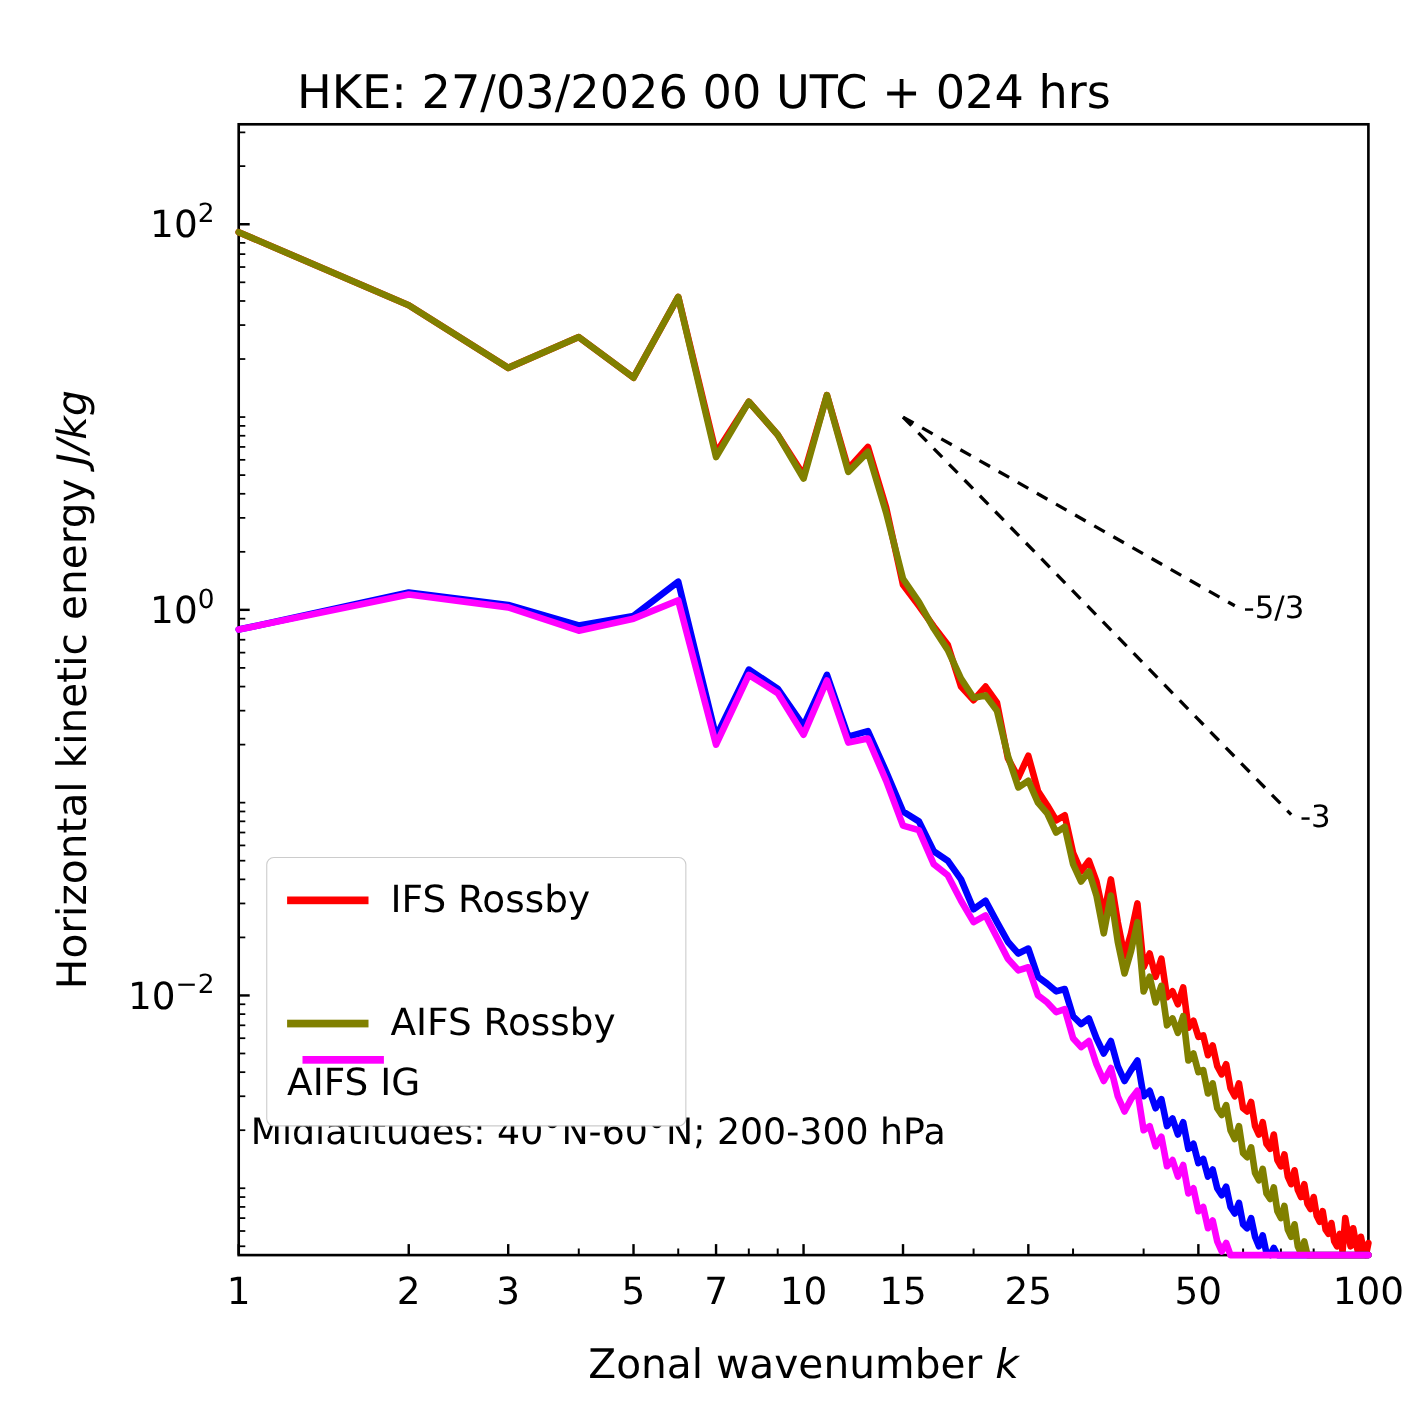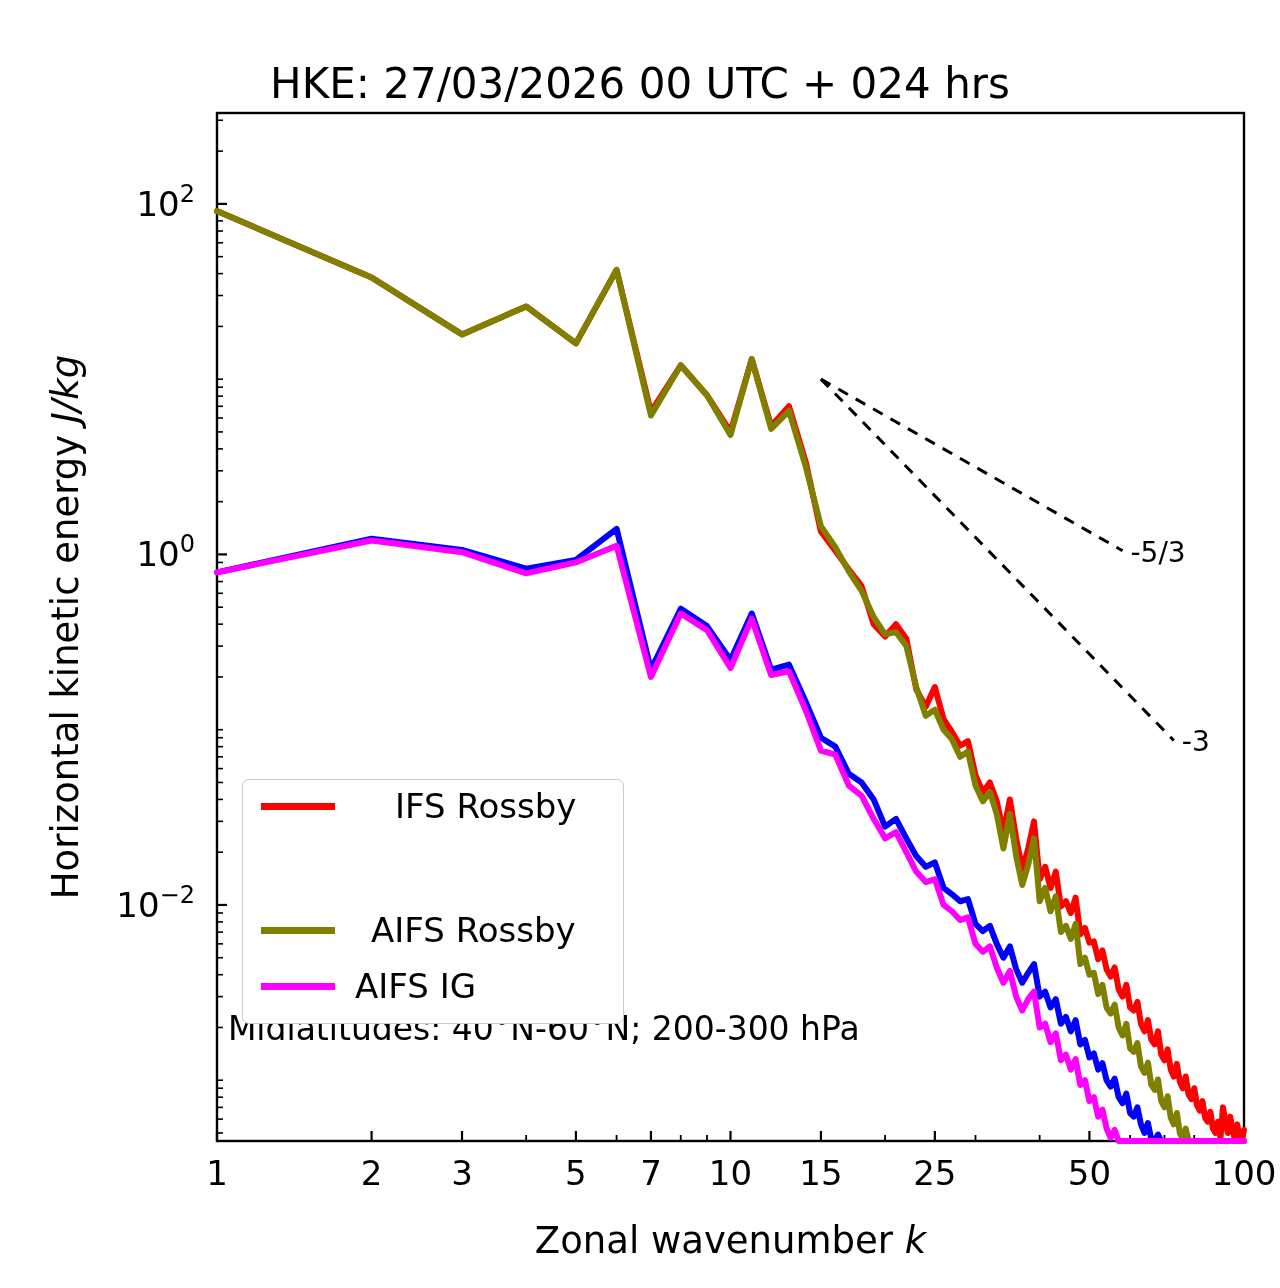--- a/index.html
+++ b/index.html
@@ -133,27 +133,27 @@
         <text x="1181.8162886718542" y="734.4962394087686" class="slope-label">-3</text>
         <path d="M217.00,194.06 L371.58,260.53 L462.00,317.41 L526.16,289.42 L575.92,326.37 L616.58,252.91 L650.96,394.94 L680.74,348.27 L707.00,378.19 L730.50,414.91 L751.76,342.18 L771.16,409.05 L789.01,389.30 L805.54,444.26 L820.92,514.57 L835.32,533.70 L848.84,552.52 L861.58,569.04 L873.64,607.16 L885.08,619.53 L895.96,607.16 L906.33,621.80 L916.25,672.29 L925.74,689.84 L934.84,670.09 L943.59,702.04 L952.01,715.00 L960.12,728.72 L967.94,724.16 L975.50,758.19 L982.81,775.17 L989.89,765.44 L996.76,784.36 L1003.41,815.22 L1009.88,782.43 L1016.16,821.31 L1022.27,852.18 L1028.22,831.48 L1034.01,804.33 L1039.66,862.34 L1045.16,849.83 L1050.54,870.97 L1055.79,854.59 L1060.91,889.49 L1065.92,884.24 L1070.83,895.97 L1075.62,880.70 L1080.32,917.31 L1084.92,910.87 L1089.42,925.58 L1093.84,924.34 L1098.17,942.25 L1102.42,933.46 L1106.58,952.19 L1110.68,959.62 L1114.69,950.44 L1118.64,972.34 L1122.52,979.60 L1126.33,967.86 L1130.08,990.49 L1133.77,993.47 L1137.39,984.85 L1140.96,1006.74 L1144.47,1014.36 L1147.93,1003.20 L1151.34,1022.83 L1154.69,1027.44 L1157.99,1014.36 L1161.25,1037.61 L1164.46,1043.25 L1167.62,1032.36 L1170.74,1052.58 L1173.82,1059.51 L1176.85,1046.85 L1179.84,1064.76 L1182.80,1071.24 L1185.71,1059.51 L1188.59,1077.40 L1191.43,1082.13 L1194.24,1071.24 L1197.01,1088.22 L1199.74,1093.70 L1202.45,1084.11 L1205.12,1100.84 L1207.76,1104.68 L1210.36,1094.85 L1212.94,1111.54 L1215.49,1115.98 L1218.01,1104.68 L1220.50,1120.69 L1222.97,1090.37 L1225.41,1104.68 L1227.82,1115.98 L1230.20,1099.61 L1232.56,1112.99 L1234.90,1122.33 L1237.21,1107.35 L1239.49,1119.09 L1241.76,1124.00 L1244.00,1112.99 " fill="none" stroke="#ff0000" stroke-width="6" stroke-linejoin="round" stroke-linecap="round"></path>
         <path d="M217.00,555.36 L371.58,521.66 L462.00,532.98 L526.16,551.60 L575.92,542.94 L616.58,511.80 L650.96,652.67 L680.74,591.71 L707.00,609.09 L730.50,642.94 L751.76,596.52 L771.16,652.67 L789.01,647.65 L805.54,684.40 L820.92,720.70 L835.32,729.67 L848.84,756.82 L861.58,765.44 L873.64,782.43 L885.08,809.58 L895.96,801.83 L906.33,821.31 L916.25,839.09 L925.74,849.83 L934.84,845.35 L943.59,870.97 L952.01,877.31 L960.12,884.24 L967.94,882.09 L975.50,906.86 L982.81,914.02 L989.89,908.84 L996.76,926.83 L1003.41,940.71 L1009.88,929.41 L1016.16,952.19 L1022.27,965.72 L1028.22,955.82 L1034.01,947.06 L1039.66,979.60 L1045.16,974.68 L1050.54,990.49 L1055.79,982.18 L1060.91,1006.74 L1065.92,999.82 L1070.83,1014.36 L1075.62,1003.20 L1080.32,1027.44 L1084.92,1022.83 L1089.42,1040.38 L1093.84,1036.53 L1098.17,1052.58 L1102.42,1046.23 L1106.58,1063.22 L1110.68,1069.57 L1114.69,1061.71 L1118.64,1080.20 L1122.52,1086.14 L1126.33,1076.49 L1130.08,1096.01 L1133.77,1099.61 L1137.39,1090.37 L1140.96,1107.35 L1144.47,1115.98 L1147.93,1106.01 L1151.34,1122.33 L1154.69,1124.00 L1157.99,1117.52 L1161.25,1124.00 L1164.46,1124.00 L1167.62,1124.00 L1170.74,1124.00 L1173.82,1124.00 L1176.85,1124.00 L1179.84,1124.00 L1182.80,1124.00 L1185.71,1124.00 L1188.59,1124.00 L1191.43,1124.00 L1194.24,1124.00 L1197.01,1124.00 L1199.74,1124.00 L1202.45,1124.00 L1205.12,1124.00 L1207.76,1124.00 L1210.36,1124.00 L1212.94,1124.00 L1215.49,1124.00 L1218.01,1124.00 L1220.50,1124.00 L1222.97,1124.00 L1225.41,1124.00 L1227.82,1124.00 L1230.20,1124.00 L1232.56,1124.00 L1234.90,1124.00 L1237.21,1124.00 L1239.49,1124.00 L1241.76,1124.00 L1244.00,1124.00 " fill="none" stroke="#0000ff" stroke-width="6" stroke-linejoin="round" stroke-linecap="round"></path>
         <path d="M217.00,194.06 L371.58,260.53 L462.00,317.41 L526.16,289.42 L575.92,326.37 L616.58,252.91 L650.96,398.53 L680.74,348.27 L707.00,378.19 L730.50,418.02 L751.76,342.18 L771.16,411.92 L789.01,393.78 L805.54,448.88 L820.92,509.13 L835.32,530.16 L848.84,554.40 L861.58,573.80 L873.64,599.91 L885.08,617.33 L895.96,615.18 L906.33,629.06 L916.25,670.09 L925.74,698.81 L934.84,692.71 L943.59,712.68 L952.01,722.41 L960.12,739.83 L967.94,734.58 L975.50,768.55 L982.81,784.36 L989.89,775.17 L996.76,797.07 L1003.41,831.48 L1009.88,797.07 L1016.16,839.09 L1022.27,867.98 L1028.22,847.56 L1034.01,821.31 L1039.66,884.24 L1045.16,870.97 L1050.54,894.30 L1055.79,879.32 L1060.91,915.10 L1065.92,908.84 L1070.83,921.92 L1075.62,906.86 L1080.32,947.06 L1084.92,940.71 L1089.42,957.70 L1093.84,955.82 L1098.17,977.10 L1102.42,967.86 L1106.58,990.49 L1110.68,996.58 L1114.69,987.61 L1118.64,1010.46 L1122.52,1018.48 L1126.33,1006.74 L1130.08,1031.35 L1133.77,1034.94 L1137.39,1026.03 L1140.96,1049.34 L1144.47,1055.96 L1147.93,1045.63 L1151.34,1067.93 L1154.69,1072.95 L1157.99,1062.46 L1161.25,1084.11 L1164.46,1090.37 L1167.62,1079.26 L1170.74,1100.84 L1173.82,1107.35 L1176.85,1096.01 L1179.84,1115.98 L1182.80,1122.33 L1185.71,1111.54 L1188.59,1124.00 L1191.43,1124.00 L1194.24,1124.00 L1197.01,1124.00 L1199.74,1124.00 L1202.45,1124.00 L1205.12,1124.00 L1207.76,1124.00 L1210.36,1124.00 L1212.94,1124.00 L1215.49,1124.00 L1218.01,1124.00 L1220.50,1124.00 L1222.97,1124.00 L1225.41,1124.00 L1227.82,1124.00 L1230.20,1124.00 L1232.56,1124.00 L1234.90,1124.00 L1237.21,1124.00 L1239.49,1124.00 L1241.76,1124.00 L1244.00,1124.00 " fill="none" stroke="#808000" stroke-width="6" stroke-linejoin="round" stroke-linecap="round"></path>
         <path d="M217.00,555.36 L371.58,523.54 L462.00,535.17 L526.16,556.33 L575.92,545.43 L616.58,528.79 L650.96,659.92 L680.74,596.52 L707.00,613.10 L730.50,650.96 L751.76,601.66 L771.16,658.04 L789.01,654.42 L805.54,692.71 L820.92,733.57 L835.32,737.69 L848.84,768.55 L861.58,778.72 L873.64,801.83 L885.08,821.31 L895.96,815.22 L906.33,835.19 L916.25,854.59 L925.74,865.11 L934.84,862.34 L943.59,887.95 L952.01,894.30 L960.12,903.06 L967.94,900.32 L975.50,926.83 L982.81,934.85 L989.89,929.41 L996.76,950.44 L1003.41,965.72 L1009.88,953.98 L1016.16,979.60 L1022.27,993.47 L1028.22,982.18 L1034.01,974.68 L1039.66,1010.46 L1045.16,1006.74 L1050.54,1025.10 L1055.79,1016.39 L1060.91,1043.25 L1065.92,1037.61 L1070.83,1052.58 L1075.62,1042.09 L1080.32,1067.93 L1084.92,1063.22 L1089.42,1084.11 L1093.84,1080.20 L1098.17,1099.61 L1102.42,1092.58 L1106.58,1111.54 L1110.68,1120.69 L1114.69,1112.99 L1118.64,1124.00 L1122.52,1124.00 L1126.33,1124.00 L1130.08,1124.00 L1133.77,1124.00 L1137.39,1124.00 L1140.96,1124.00 L1144.47,1124.00 L1147.93,1124.00 L1151.34,1124.00 L1154.69,1124.00 L1157.99,1124.00 L1161.25,1124.00 L1164.46,1124.00 L1167.62,1124.00 L1170.74,1124.00 L1173.82,1124.00 L1176.85,1124.00 L1179.84,1124.00 L1182.80,1124.00 L1185.71,1124.00 L1188.59,1124.00 L1191.43,1124.00 L1194.24,1124.00 L1197.01,1124.00 L1199.74,1124.00 L1202.45,1124.00 L1205.12,1124.00 L1207.76,1124.00 L1210.36,1124.00 L1212.94,1124.00 L1215.49,1124.00 L1218.01,1124.00 L1220.50,1124.00 L1222.97,1124.00 L1225.41,1124.00 L1227.82,1124.00 L1230.20,1124.00 L1232.56,1124.00 L1234.90,1124.00 L1237.21,1124.00 L1239.49,1124.00 L1241.76,1124.00 L1244.00,1124.00 " fill="none" stroke="#ff00ff" stroke-width="6" stroke-linejoin="round" stroke-linecap="round"></path>
         <text x="227.8807050724132" y="1022.8288949012937" class="annot-text">Midlatitudes: 40°N-60°N; 200-300 hPa</text>
       </g>
   </svg>
 
   <div id="legend-box">
-      <div class="legend-row" style="top: 0; gap: 40px;">
+      <div class="legend-row" style="top: 12px;">
         <span class="legend-swatch" style="border-top-color: rgb(255, 0, 0);"></span>
         <span class="legend-label">IFS Rossby</span>
       </div>
-      <div class="legend-row" style="top: 124px; gap: 16px;">
+      <div class="legend-row" style="top: 124px;">
         <span class="legend-swatch" style="border-top-color: rgb(128, 128, 0);"></span>
         <span class="legend-label">AIFS Rossby</span>
       </div>
-      <div class="legend-row" style="top: 180px;">
+      <div class="legend-row" style="top: 180px; flex-direction: column;">
         <span class="legend-swatch" style="border-top-color: rgb(255, 0, 255);"></span>
         <span class="legend-label">AIFS IG</span>
       </div>
     </div>
 
 </div>
 
 </body></html>

